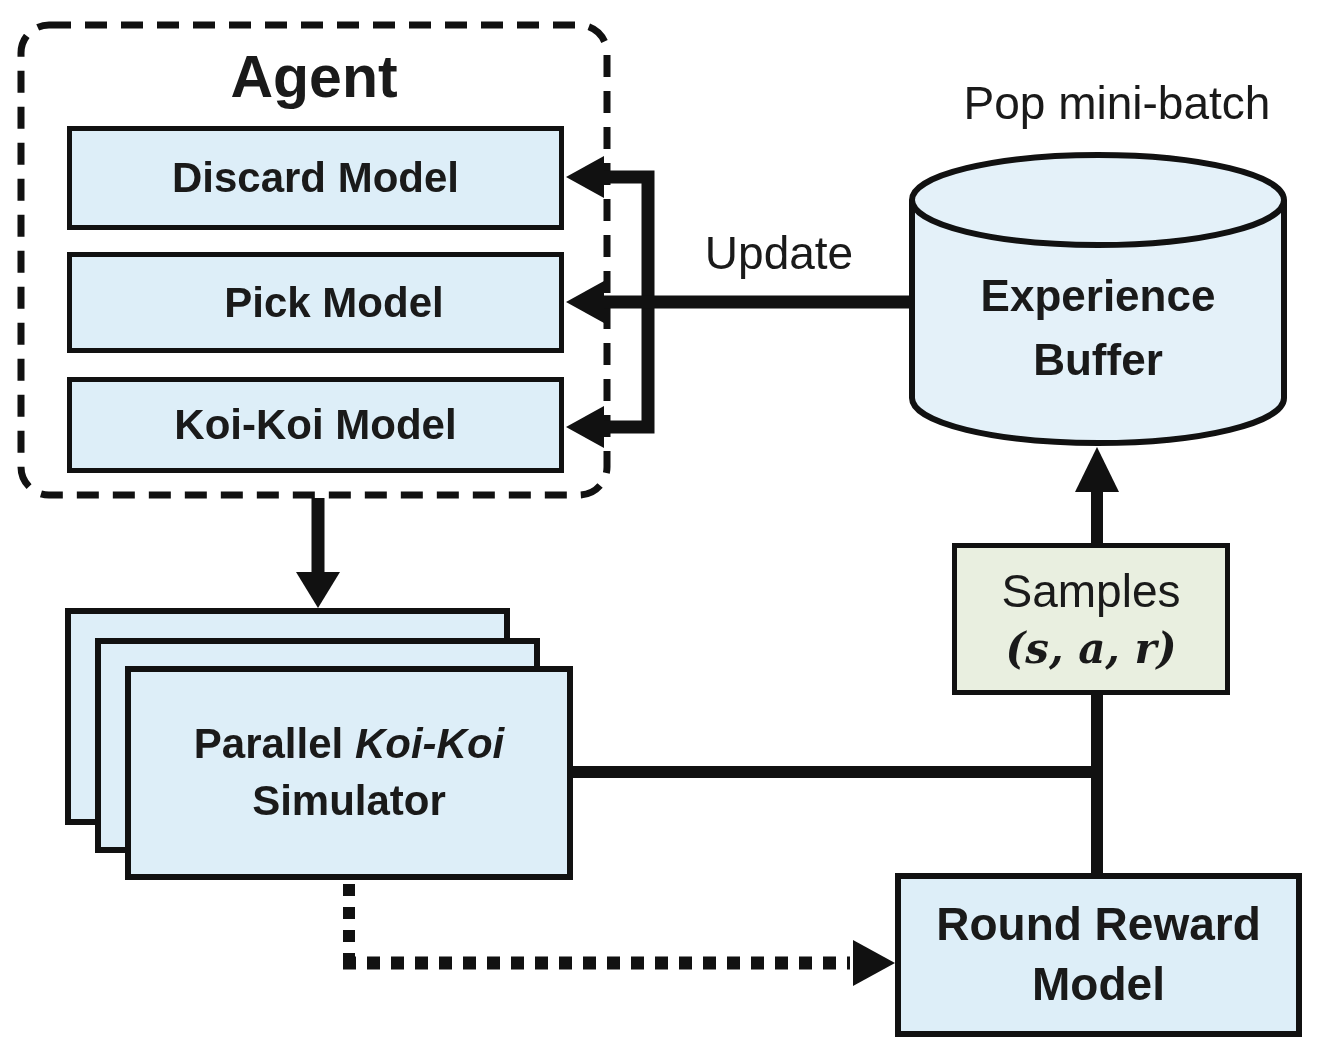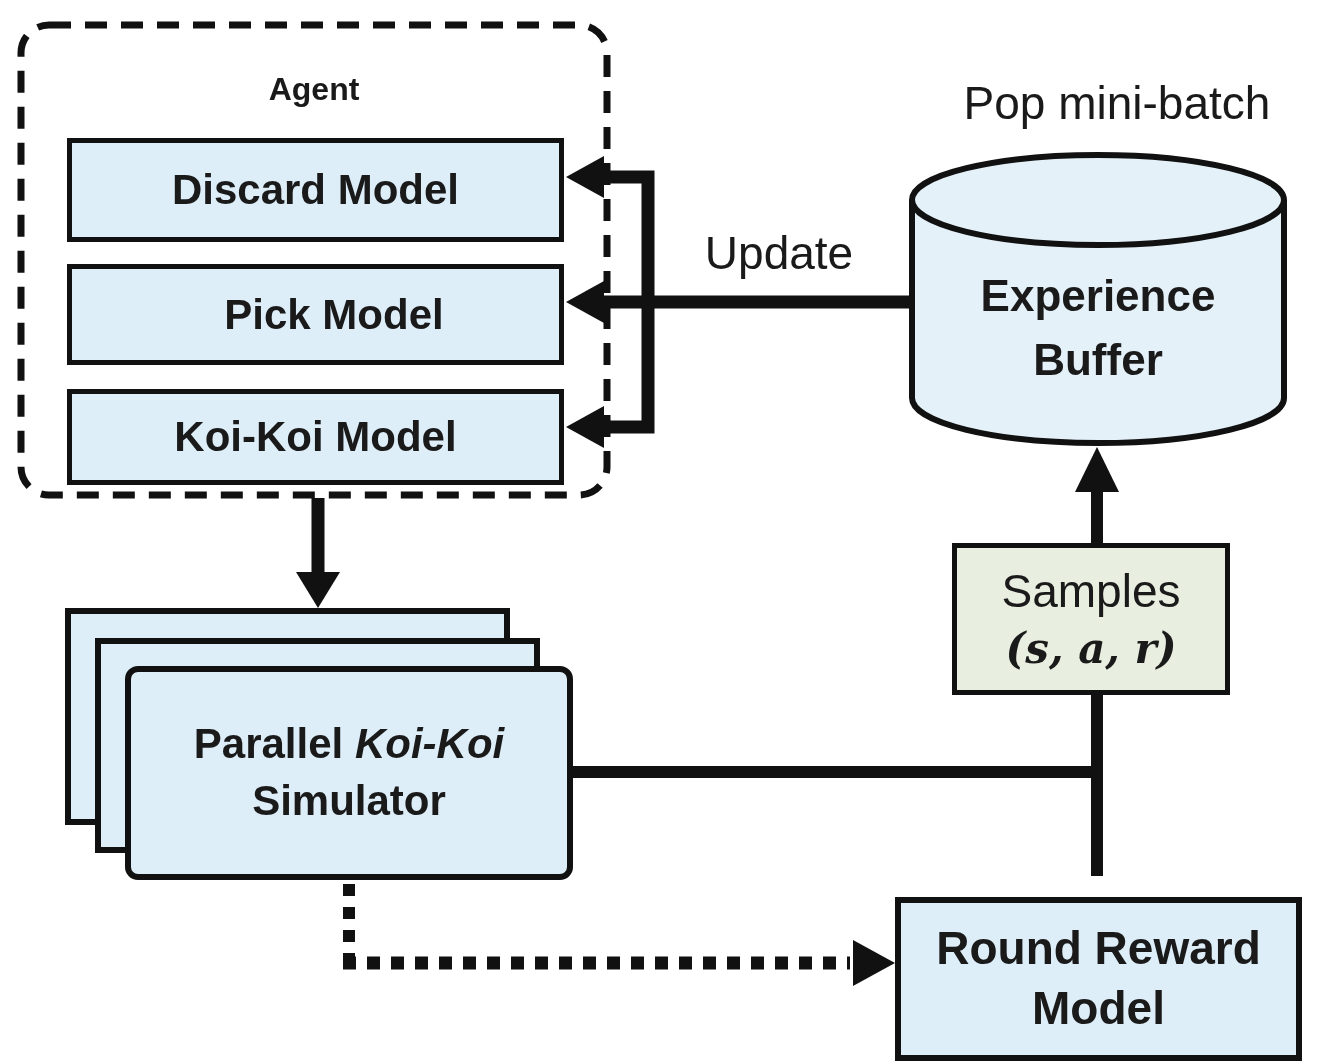--- a/index.html
+++ b/index.html
@@ -10,34 +10,34 @@
   #wires{position:absolute;left:0;top:0;width:1322px;height:1064px;}
   .node{
     position:absolute;box-sizing:border-box;background:#ddeef8;border:5px solid #111111;
     display:flex;flex-direction:column;align-items:center;justify-content:center;
     text-align:center;
   }
   .label{
     position:absolute;text-align:center;white-space:nowrap;
     font-size:46px;line-height:1.1;
   }
-  .model-box{font-size:42px;font-weight:bold;margin-top:12px;}
+  .model-box{font-size:42px;font-weight:bold;}
   .sim-box{border-width:6px;}
   .sim-front{font-size:42px;font-weight:bold;line-height:1.35;}
   .sim-front i{font-style:italic;}
   .samples-box{background:#e9efe0;font-size:46px;line-height:1.3;}
   .samples-tuple{
     font-family:"DejaVu Serif", serif;font-weight:bold;font-style:italic;font-size:42px;
   }
-  .round-box{border-width:6px;font-size:46px;font-weight:bold;line-height:1.3;margin-top:24px;}
+  .round-box{border-width:6px;font-size:46px;font-weight:bold;line-height:1.3;}
   .buffer-text{
     position:absolute;display:flex;flex-direction:column;align-items:center;justify-content:center;
     font-size:44px;font-weight:bold;line-height:1.45;text-align:center;
   }
-  .agent-title{font-weight:bold;font-size:32px;margin-top:27px;}
+  .agent-title{font-weight:bold;font-size:59px;}
 </style>
 </head>
 <body>
 
 <div id="canvas">
 
   <svg id="wires" viewBox="0 0 1322 1064">
 
     <rect x="21" y="25" width="586" height="470" rx="28" ry="28" fill="none" stroke="#111111" stroke-width="7" stroke-dasharray="22 14"></rect>
 
@@ -86,21 +86,21 @@
     <span>Buffer</span>
   </div>
 
   <div class="node samples-box" style="left:952px;top:543px;width:278px;height:152px;">
     <span>Samples</span>
     <span class="samples-tuple">(s, a, r)</span>
   </div>
 
   <div class="node sim-box" style="left:65px;top:608px;width:445px;height:217px;"></div>
   <div class="node sim-box" style="left:95px;top:638px;width:445px;height:215px;"></div>
-  <div class="node sim-box sim-front" style="left:125px;top:666px;width:448px;height:214px;border-radius:13px;">
+  <div class="node sim-box sim-front" style="left:125px;top:666px;width:448px;height:214px;">
     <span>
       <span>Parallel </span><i>Koi-Koi</i>
     </span>
     <span>Simulator</span>
   </div>
 
   <div class="node round-box" style="left:895px;top:873px;width:407px;height:164px;">
     <span>Round Reward</span>
     <span>Model</span>
   </div>

